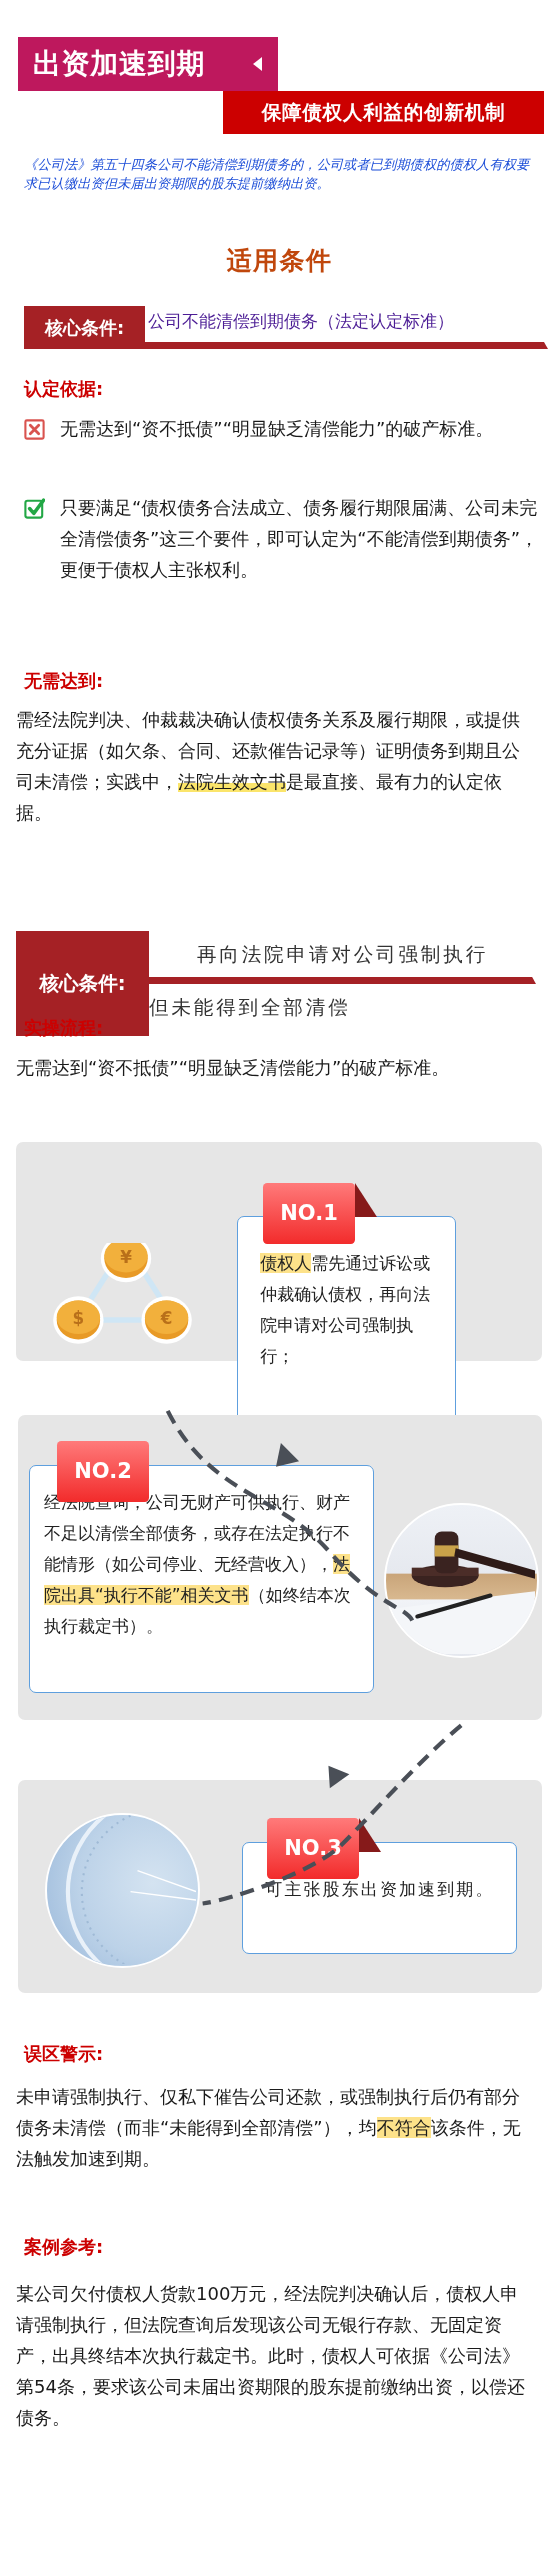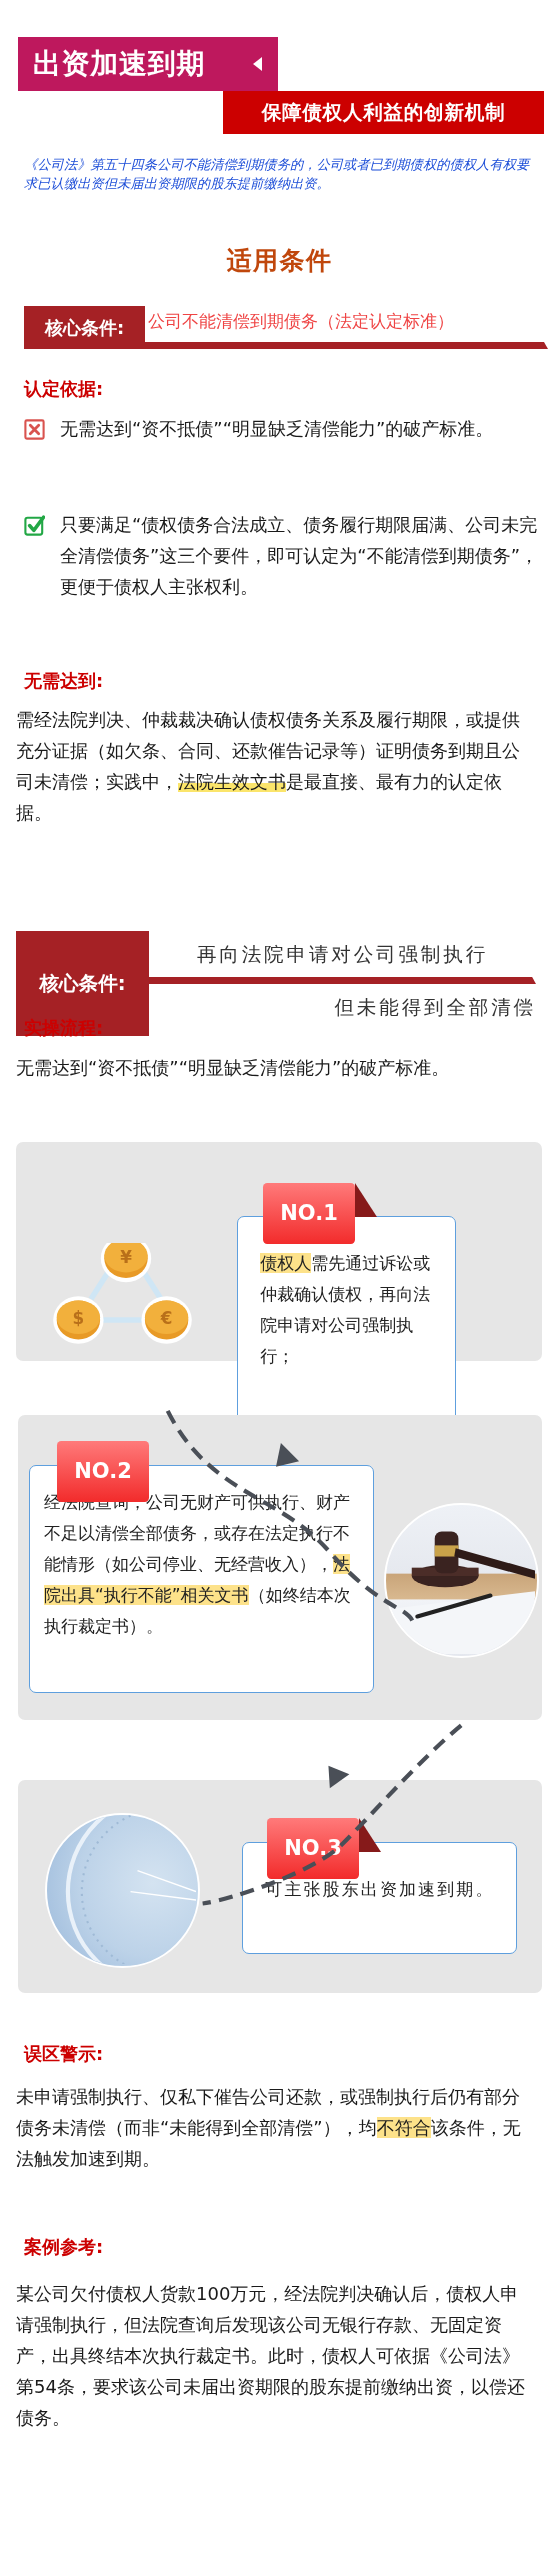--- a/index.html
+++ b/index.html
@@ -12,28 +12,28 @@
   .title-blue .tri { position: absolute; right: 15.4px; top: 19.6px; width: 0; height: 0; border-top: 7.7px solid transparent; border-bottom: 7.7px solid transparent; border-right: 9.8px solid #fff; }
   .subtitle-red { left: 223px; top: 91px; width: 321px; height: 43px; background: #cc0000; color: #fff; font-weight: bold; font-size: 19.6px; line-height: 43px; text-align: center; letter-spacing: 0.7px; }
 
   .intro { left: 24px; top: 155px; width: 517px; font-size: 13.3px; line-height: 19px; color: #1d4ed8; font-style: italic; }
 
   .section-title { left: 0; width: 559px; top: 244px; text-align: center; font-size: 25px; font-weight: bold; color: #c0470c; letter-spacing: 1.4px; }
 
   
   .core1 { left: 24px; top: 306px; width: 524px; height: 43px; }
   .core1 .lbl { position: absolute; left: 0; top: 0; width: 121px; height: 43px; background: #a52125; color: #fff; font-weight: bold; font-size: 18px; line-height: 43px; text-align: center; }
-  .core1 .txt { position: absolute; left: 124px; top: 4.2px; font-size: 17px; color: #ef4444; white-space: nowrap; }
+  .core1 .txt { position: absolute; left: 124px; top: 4.2px; font-size: 17px; color: #4c1d95; white-space: nowrap; }
   .core1 .line { position: absolute; left: 121px; right: 0; bottom: 0; height: 7px; background: #a52125; clip-path: polygon(0 0, 99% 0, 100% 100%, 0 100%); }
 
   .core2 { left: 16px; top: 931px; width: 520px; height: 105px; }
   .core2 .lbl { position: absolute; left: 0; top: 0; width: 133px; height: 105px; background: #a52125; color: #fff; font-weight: bold; font-size: 19.6px; line-height: 105px; text-align: center; }
   .core2 .line { position: absolute; left: 133px; right: 0; top: 46px; height: 7px; background: #a52125; clip-path: polygon(0 0, 99% 0, 100% 100%, 0 100%); }
   .core2 .t1 { position: absolute; left: 133px; right: 0; top: 9.8px; text-align: center; font-size: 19.6px; color: #333; letter-spacing: 2.8px; }
-  .core2 .t2 { position: absolute; left: 133px; right: 0; top: 63px; text-align: right; font-size: 19.6px; color: #333; letter-spacing: 2.8px; }
+  .core2 .t2 { position: absolute; left: 133px; right: 0; top: 63px; text-align: left; font-size: 19.6px; color: #333; letter-spacing: 2.8px; }
 
   .h-red { left: 24px; font-size: 18px; font-weight: bold; color: #cc0000; }
   .body-text { left: 16px; width: 517px; font-size: 18px; line-height: 31px; color: #1a1a1a; }
   .hl-under { background: linear-gradient(to bottom, transparent 55%, #fbe56b 55%); }
   .hl-full { background: #fde28a; }
 
   .check-item { left: 24px; width: 517px; font-size: 18px; line-height: 31px; padding-left: 36px; }
   .check-item .ico { position: absolute; left: 0; top: 5.6px; width: 21px; height: 21px; }
 
   
@@ -67,21 +67,21 @@
 <div class="abs h-red" style="top:377px;">认定依据:</div>
 
 <div class="abs check-item" style="top:413px;">
   <svg class="ico" viewBox="0 0 30 30">
     <rect x="2" y="2" width="26" height="26" rx="2" fill="none" stroke="#d9534f" stroke-width="3"></rect>
     <path d="M9 9 L21 21 M21 9 L9 21" stroke="#d9534f" stroke-width="4" stroke-linecap="round"></path>
   </svg>
   <span>无需达到“资不抵债”“明显缺乏清偿能力”的破产标准。</span>
 </div>
 
-<div class="abs check-item" style="top:509px;">
+<div class="abs check-item" style="top:492px;">
   <svg class="ico" viewBox="0 0 30 30">
     <rect x="2" y="4" width="24" height="24" rx="3" fill="none" stroke="#22a745" stroke-width="3"></rect>
     <path d="M8 15 L14 22 L28 3" fill="none" stroke="#22a745" stroke-width="5" stroke-linecap="round" stroke-linejoin="round"></path>
   </svg>
   <span>只要满足“债权债务合法成立、债务履行期限届满、公司未完全清偿债务”这三个要件，即可认定为“不能清偿到期债务”，更便于债权人主张权利。</span>
 </div>
 
 <div class="abs h-red" style="top:669px;">无需达到:</div>
 <div class="abs body-text" style="top:704px;">
   <span>需经法院判决、仲裁裁决确认债权债务关系及履行期限，或提供充分证据（如欠条、合同、还款催告记录等）证明债务到期且公司未清偿；实践中，</span><span class="hl-under">法院生效文书</span><span>是最直接、最有力的认定依据。</span>

